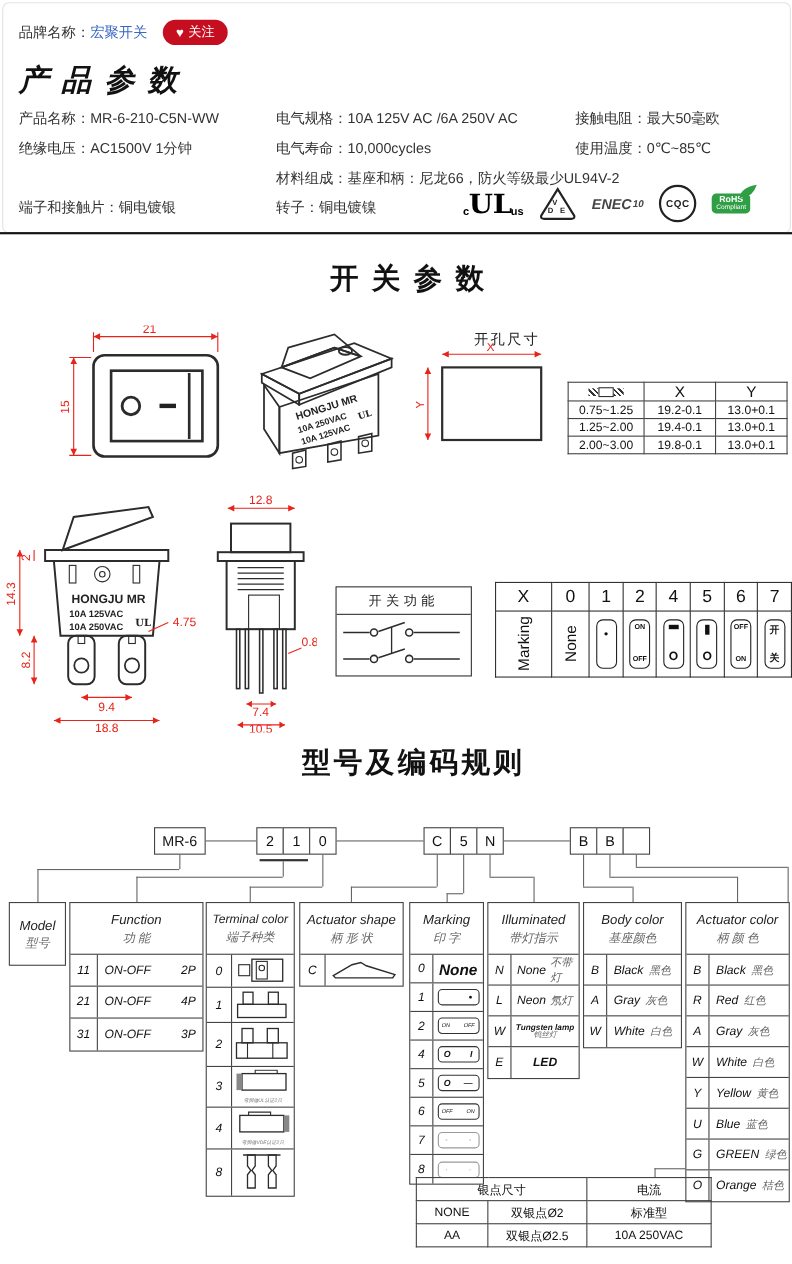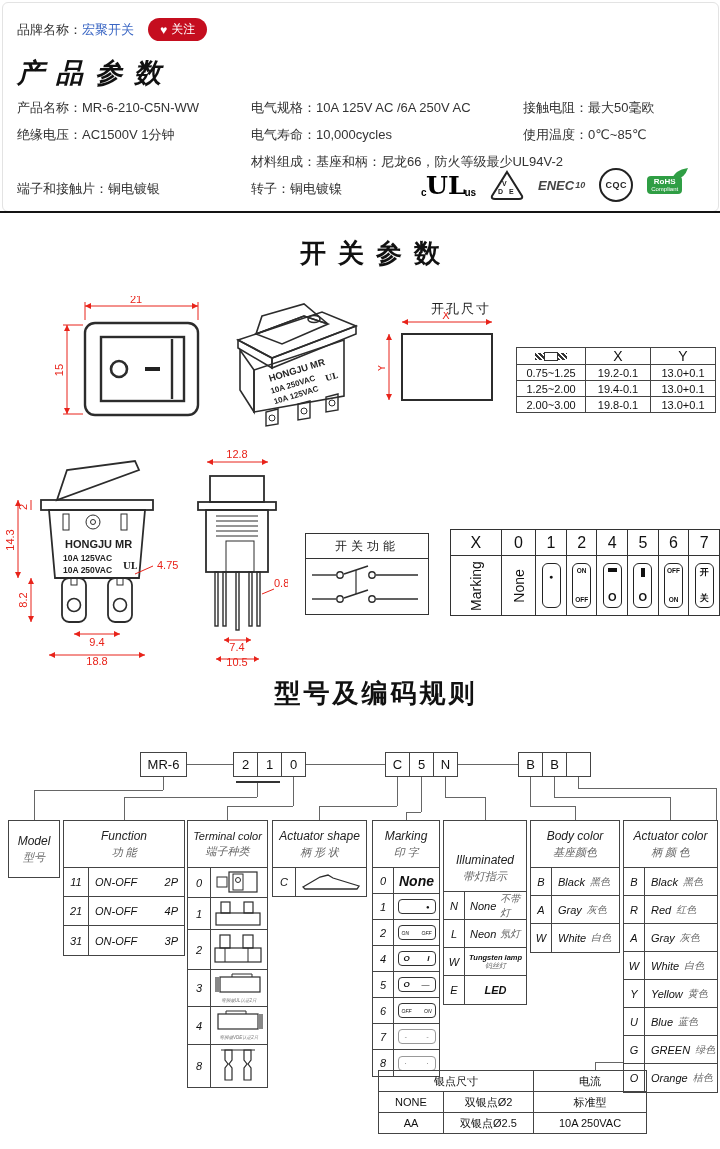--- a/index.html
+++ b/index.html
@@ -566,21 +566,21 @@
       <span style="flex:1;display:flex;justify-content:center;">
           <span style="width:38px;height:15px;border:1.2px solid #999;border-radius:4px;display:flex;align-items:center;justify-content:space-between;padding:0 6px;font-size:7px;color:#777;box-sizing:border-box;">
             <span>·</span>
             <span>·</span>
           </span>
         </span>
     </div>
   </div>
 
   <div class="btbl" style="left:443px;top:820px;width:84px;">
-    <div class="hd2" style="height:46px;margin-top:24px;">
+    <div class="hd2" style="height:46px;">
       <span class="en">Illuminated</span>
       <span class="zh">带灯指示</span>
     </div>
     <div class="rrow" style="height:28px;">
       <span class="codecell" style="width:20px;">N</span>
       <span style="padding-left:5px;">None</span>
       <span style="padding-left:4px;font-size:10px;color:#666;">不带灯</span>
     </div>
     <div class="rrow" style="height:28px;">
       <span class="codecell" style="width:20px;">L</span>

